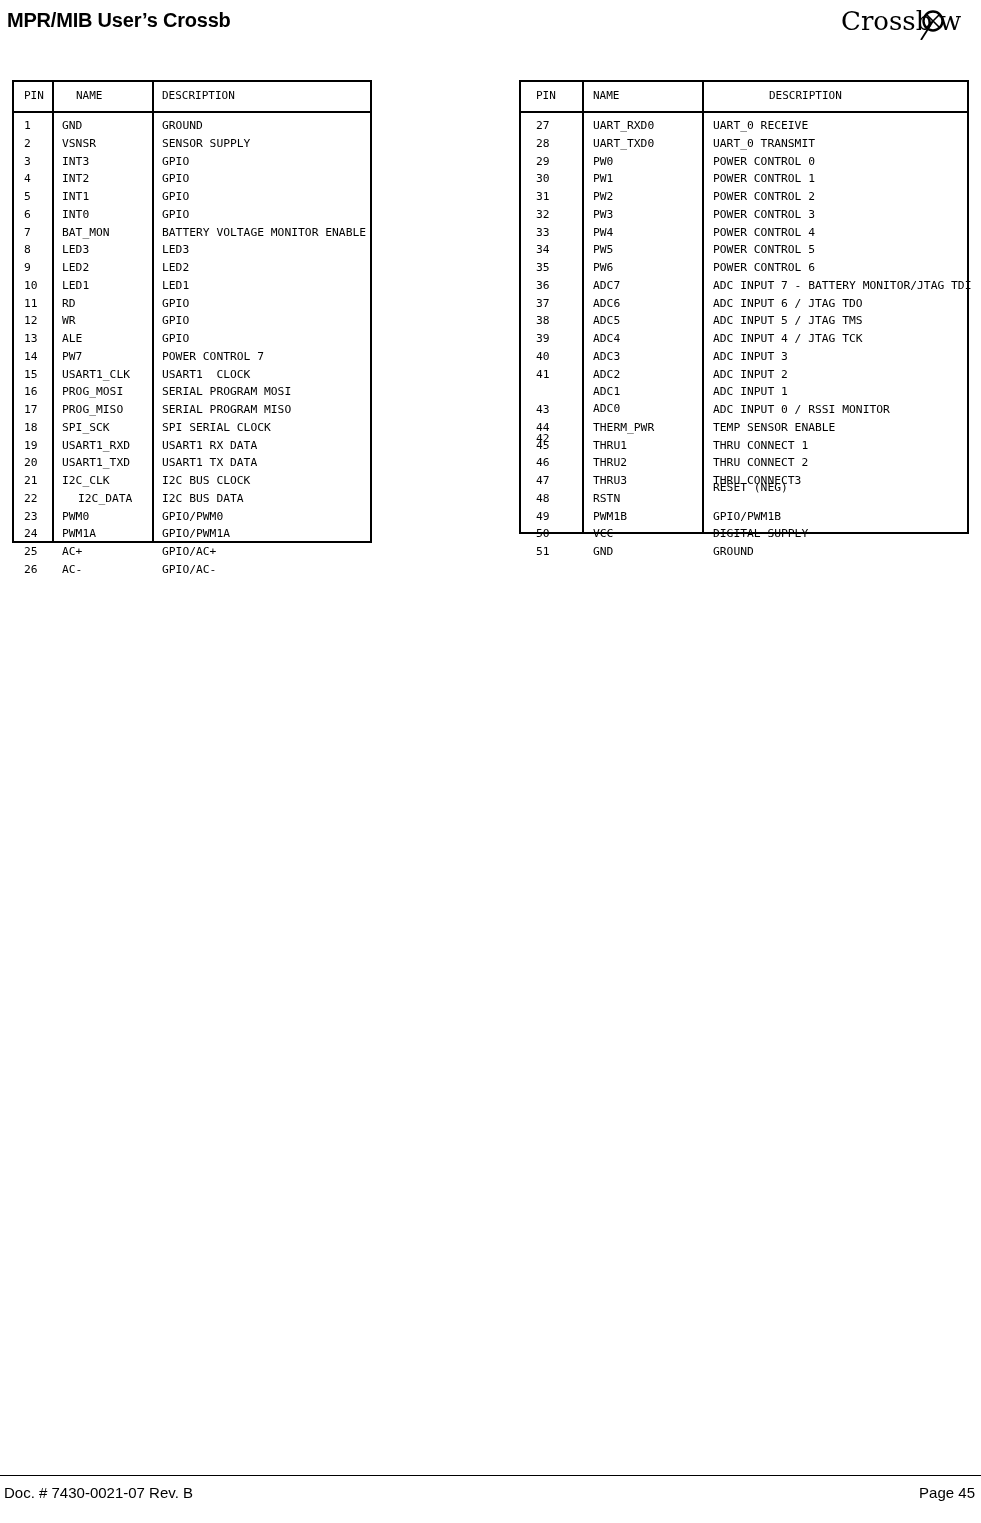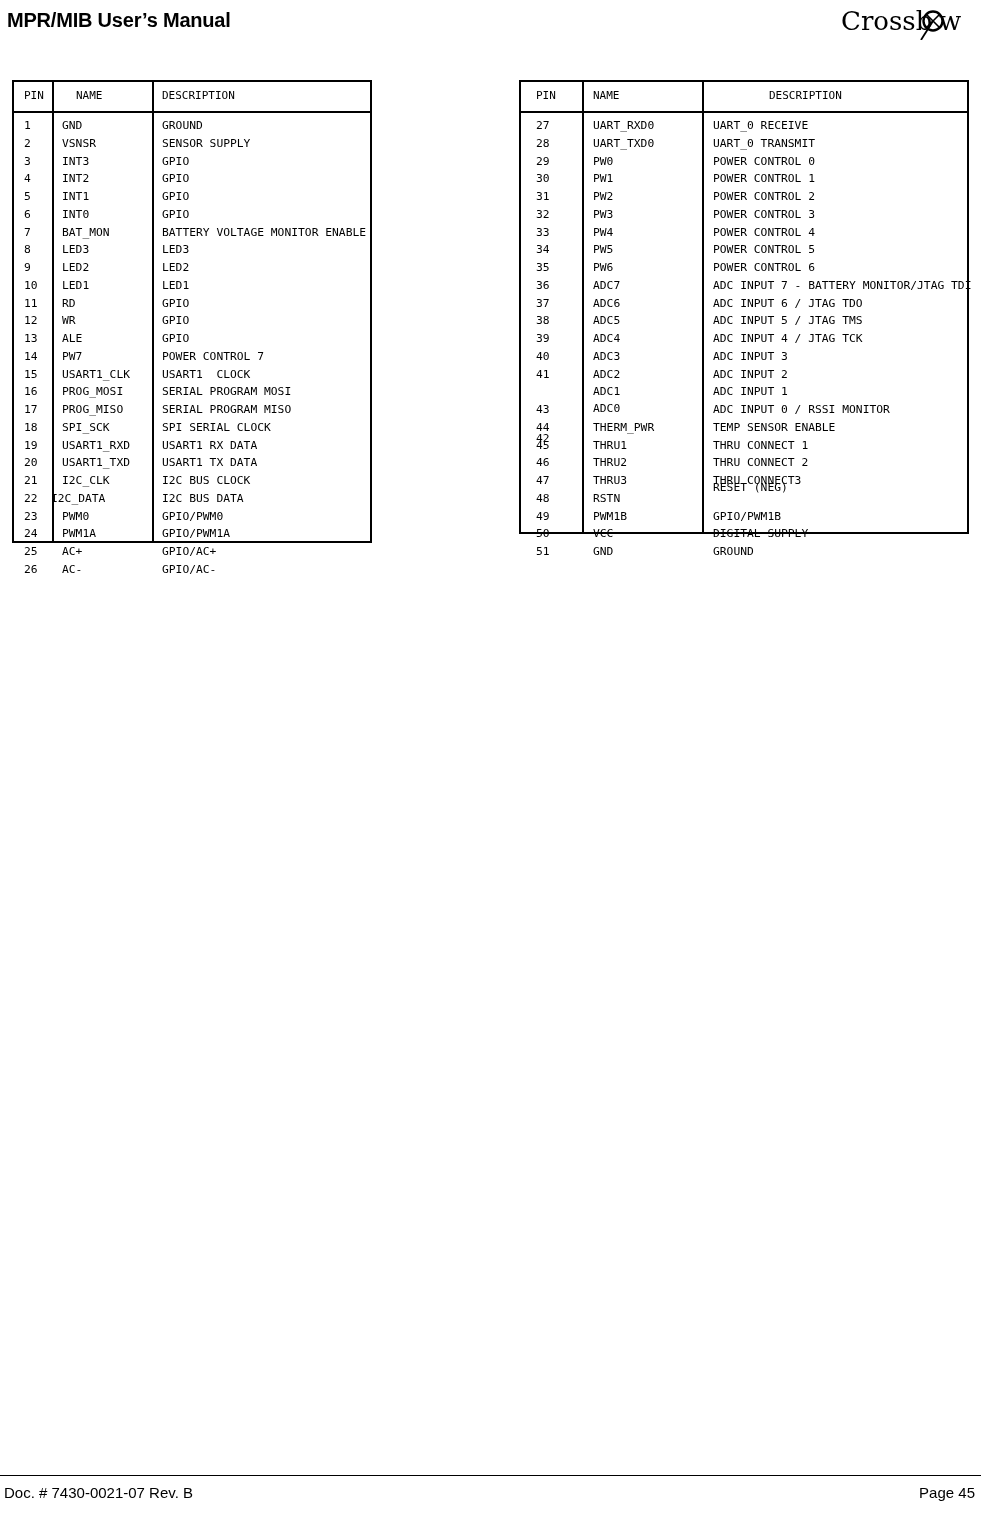--- a/index.html
+++ b/index.html
@@ -100,21 +100,21 @@
     top: 1484px;
     font-size: 15px;
     font-family: "Liberation Sans", sans-serif;
     white-space: nowrap;
   }
 </style>
 </head>
 <body>
 
 <div class="page-header">
-  <div class="doc-title">MPR/MIB User’s Manual</div>
+  <div class="doc-title">MPR/MIB User’s Crossb</div>
 
   <div class="logo">
     <svg width="128" height="34" viewBox="0 0 128 34" xmlns="http://www.w3.org/2000/svg">
       <text x="0" y="24" font-family="DejaVu Serif, Liberation Serif, serif" font-size="26" fill="#000">Crossb</text>
       <text x="98" y="24" font-family="DejaVu Serif, Liberation Serif, serif" font-size="26" fill="#000">w</text>
 
       <circle cx="92" cy="15" r="9.5" fill="none" stroke="#000" stroke-width="2.4"></circle>
       <line x1="85.5" y1="8.5" x2="98.5" y2="21.5" stroke="#000" stroke-width="1.6"></line>
       <line x1="98.5" y1="8.5" x2="85.5" y2="21.5" stroke="#000" stroke-width="1.6"></line>
       <line x1="92" y1="15" x2="80" y2="34" stroke="#000" stroke-width="1.8"></line>
@@ -232,21 +232,21 @@
         <div class="cell" style="left: 48px; top: 372.25px;">USART1_TXD</div>
         <div class="cell" style="left: 148px; top: 372.25px;">USART1 TX DATA</div>
       </div>
       <div>
         <div class="cell" style="left: 10px; top: 390px;">21</div>
         <div class="cell" style="left: 48px; top: 390px;">I2C_CLK</div>
         <div class="cell" style="left: 148px; top: 390px;">I2C BUS CLOCK</div>
       </div>
       <div>
         <div class="cell" style="left: 10px; top: 407.75px;">22</div>
-        <div class="cell" style="left: 37px; top: 407.75px;">I2C_DATA</div>
+        <div class="cell" style="left: 64px; top: 407.75px;">I2C_DATA</div>
         <div class="cell" style="left: 148px; top: 407.75px;">I2C BUS DATA</div>
       </div>
       <div>
         <div class="cell" style="left: 10px; top: 425.5px;">23</div>
         <div class="cell" style="left: 48px; top: 425.5px;">PWM0</div>
         <div class="cell" style="left: 148px; top: 425.5px;">GPIO/PWM0</div>
       </div>
       <div>
         <div class="cell" style="left: 10px; top: 443.25px;">24</div>
         <div class="cell" style="left: 48px; top: 443.25px;">PWM1A</div>

